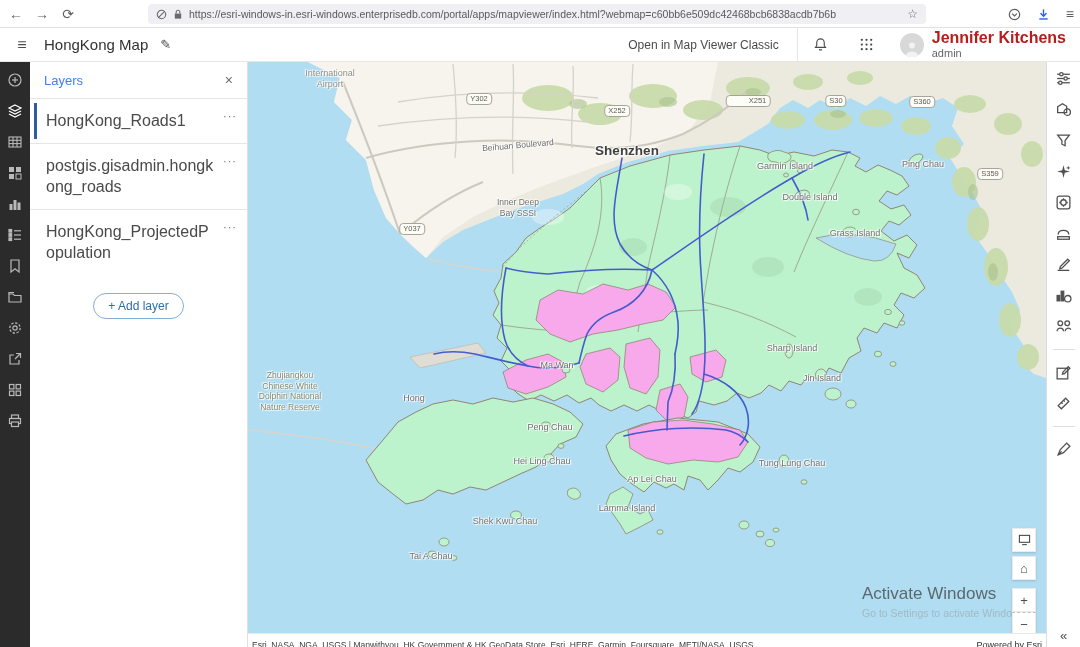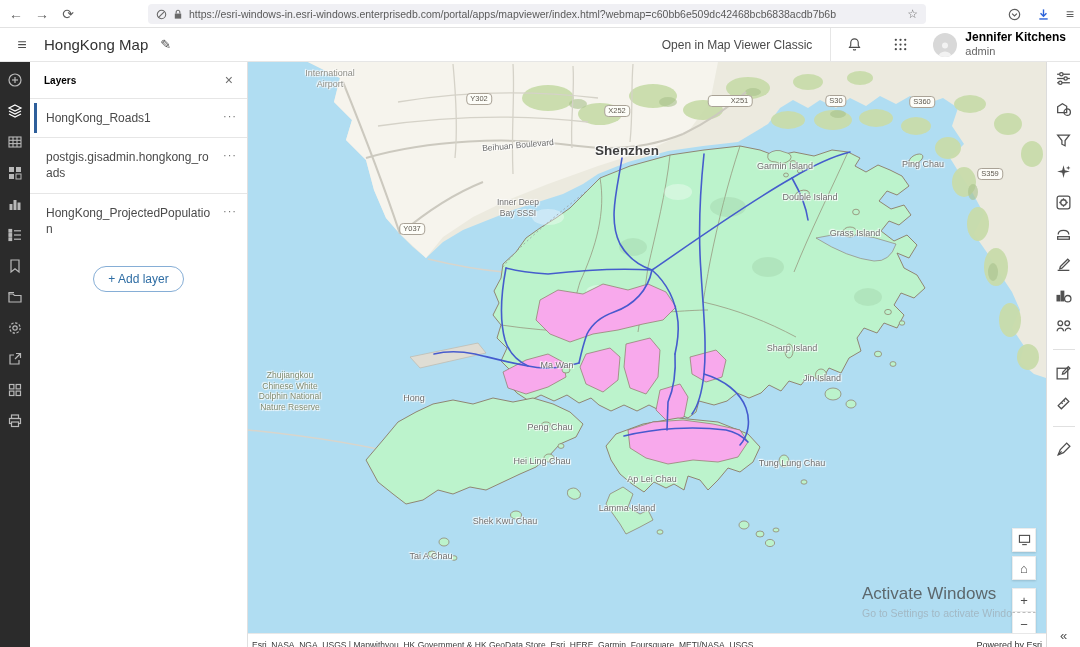--- a/index.html
+++ b/index.html
@@ -19,39 +19,39 @@
   .app-header { position:relative; height:34px; background:#fff; border-bottom:1px solid #e6e6e6; display:flex; align-items:center; }
   .hamburger { width:44px; display:flex; justify-content:center; color:#4c4c4c; font-size:16px; cursor:pointer; }
   .map-title { font-size:15px; color:#323232; }
   .edit-pencil { margin-left:12px; color:#4c4c4c; font-size:13px; cursor:pointer; }
   .header-right { margin-left:auto; display:flex; align-items:center; height:100%; }
   .classic-link { font-size:12px; color:#4a4a4a; margin-right:18px; cursor:pointer; }
   .header-divider { width:1px; height:100%; background:#e6e6e6; }
   .bell-wrap, .grid-wrap { width:46px; display:flex; justify-content:center; cursor:pointer; color:#4a4a4a; }
   .avatar { width:24px; height:24px; border-radius:50%; background:#d8d8d8; display:flex; align-items:flex-end; justify-content:center; overflow:hidden; margin:0 8px 0 10px; }
   .user-block { margin-right:14px; line-height:1.15; }
-  .user-name { font-size:12px; font-weight:bold; color:#000000; }
+  .user-name { font-size:16px; font-weight:bold; color:#b91c1c; }
   .user-role { font-size:11px; color:#666; }
 
   
   .content { display:flex; height:585px; }
 
   .left-rail { width:30px; background:#2b2b2b; display:flex; flex-direction:column; align-items:center; padding-top:10px; gap:15px; }
   .lr-ic { width:16px; height:16px; color:#b9b9b9; cursor:pointer; flex:none; }
   .lr-ic.active { color:#ffffff; }
   .lr-ic svg { width:16px; height:16px; display:block; }
 
   .layers-panel { width:218px; background:#fff; border-right:1px solid #e0e0e0; display:flex; flex-direction:column; }
   .lp-header { height:36px; display:flex; align-items:center; padding:0 14px; justify-content:space-between; }
-  .lp-title { font-size:10px; font-weight:bold; color:#000000; }
+  .lp-title { font-size:13px; font-weight:normal; color:#3b82f6; }
   .lp-close { color:#6e6e6e; font-size:14px; cursor:pointer; }
   .layer-item { position:relative; border-top:1px solid #e6e6e6; padding:11px 10px 11px 16px; display:flex; align-items:flex-start; justify-content:space-between; cursor:pointer; }
   .layer-item:last-of-type { border-bottom:1px solid #e6e6e6; }
   .layer-item.selected::before { content:""; position:absolute; left:4px; top:4px; bottom:4px; width:3px; background:#2e5f9b; }
-  .layer-name { font-size:12px; color:#4a4a4a; word-break:break-all; padding-right:8px; line-height:1.35; }
+  .layer-name { font-size:16px; color:#4a4a4a; word-break:break-all; padding-right:8px; line-height:1.35; }
   .layer-menu { color:#6e6e6e; font-size:11px; letter-spacing:1px; cursor:pointer; flex:none; }
   .add-layer-row { display:flex; justify-content:center; padding-top:18px; }
   .add-layer-btn { border:1px solid #86aed6; color:#2e6da4; background:#fff; border-radius:14px; font-size:12px;
                    padding:5px 14px; cursor:pointer; font-family:inherit; }
 
   
   .map-col { width:798px; position:relative; }
   .map-canvas { position:relative; width:798px; height:571px; overflow:hidden; background:#b0ddf2; }
   .map-canvas svg.geo { position:absolute; left:0; top:0; }
   .map-label { position:absolute; transform:translateX(-50%); font-size:9px; color:#6e6e6e; white-space:pre-line; text-align:center;
@@ -471,21 +471,21 @@
           <span class="map-label" style="left: 183px; top: 489px;">Tai A Chau</span>
           <span class="map-label" style="left: 379px; top: 441px;">Lamma Island</span>
           <span class="map-label" style="left: 404px; top: 412px;">Ap Lei Chau</span>
           <span class="map-label" style="left: 544px; top: 396px;">Tung Lung Chau</span>
           <span class="map-label" style="left: 42px; top: 308px; font-size: 8.5px; color: rgb(125, 138, 112);">Zhujiangkou
 Chinese White
 Dolphin National
 Nature Reserve</span>
           <span class="road-shield" style="left: 231px; top: 31px;">Y302</span>
           <span class="road-shield" style="left: 369px; top: 43px;">X252</span>
-          <span class="road-shield" style="left: 482px; top: 33px; padding-left: 22px;">X251</span>
+          <span class="road-shield" style="left: 500px; top: 33px; padding-left: 22px;">X251</span>
           <span class="road-shield" style="left: 588px; top: 33px;">S30</span>
           <span class="road-shield" style="left: 674px; top: 34px;">S360</span>
           <span class="road-shield" style="left: 742px; top: 106px;">S359</span>
           <span class="road-shield" style="left: 164px; top: 161px;">Y037</span>
         </div>
 
       <div class="watermark">
         <div class="wm1">Activate Windows</div>
         <div class="wm2">Go to Settings to activate Windows</div>
       </div>

